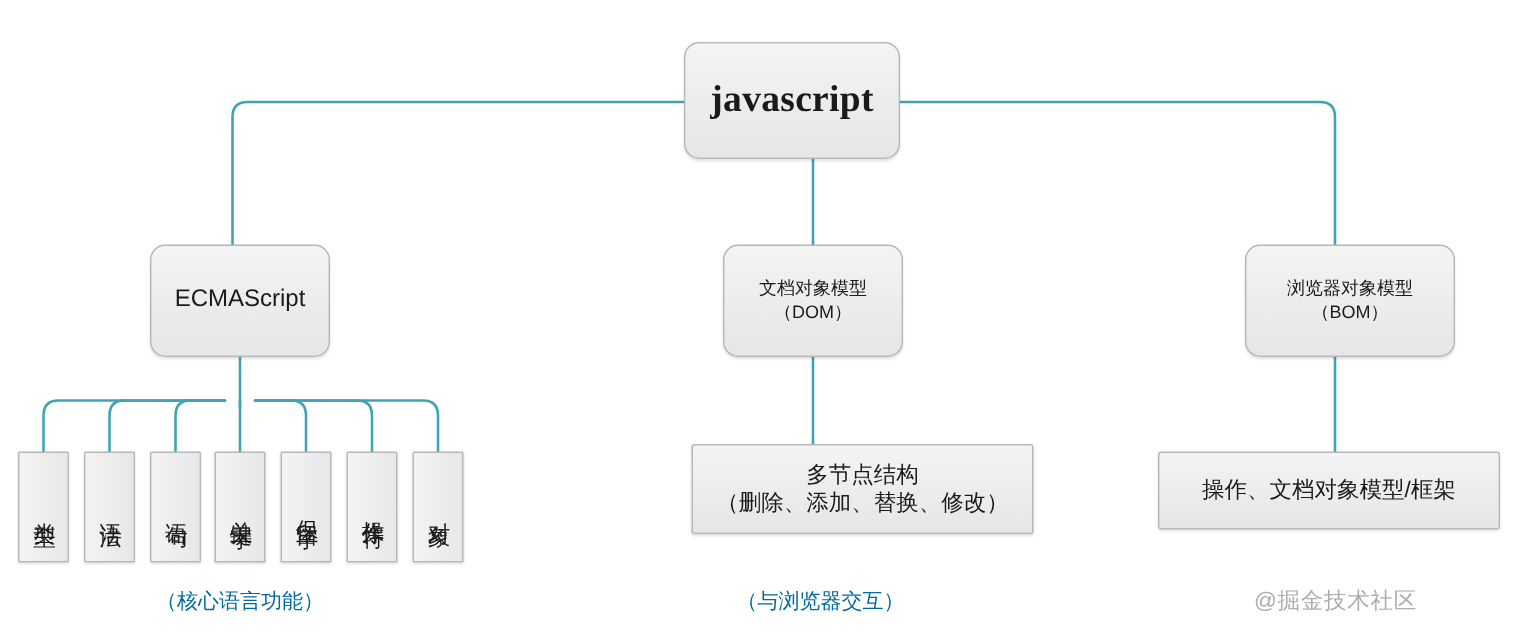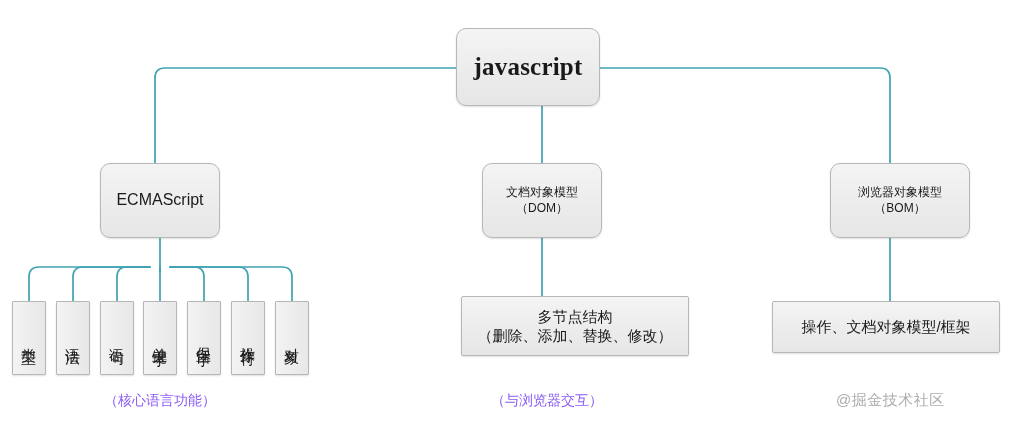--- a/index.html
+++ b/index.html
@@ -48,21 +48,21 @@
   }
   .leaf .txt{writing-mode:vertical-rl;text-orientation:upright;}
 
   
   .node-wide{border-radius:2px;font-size:15px;}
   #node-dom-detail{left:432px;top:296px;width:228px;height:60px;margin-left:29px;}
   #node-bom-detail{left:772px;top:301px;width:228px;height:52px;}
 
   .caption{
     position:absolute;text-align:center;
-    font-size:14px;color:#8b5cf6;white-space:nowrap;
+    font-size:14px;color:#0369a1;white-space:nowrap;
   }
   #caption-ecma{left:45px;top:392px;width:230px;}
   #caption-dom{left:436px;top:392px;width:222px;}
   #caption-bom{left:776px;top:392px;width:224px;}
 
   #watermark{
     position:absolute;left:836px;top:391px;
     font-size:15px;color:#8d8d8d;opacity:0.72;white-space:nowrap;
     letter-spacing:0.5px;
     text-align:center;

